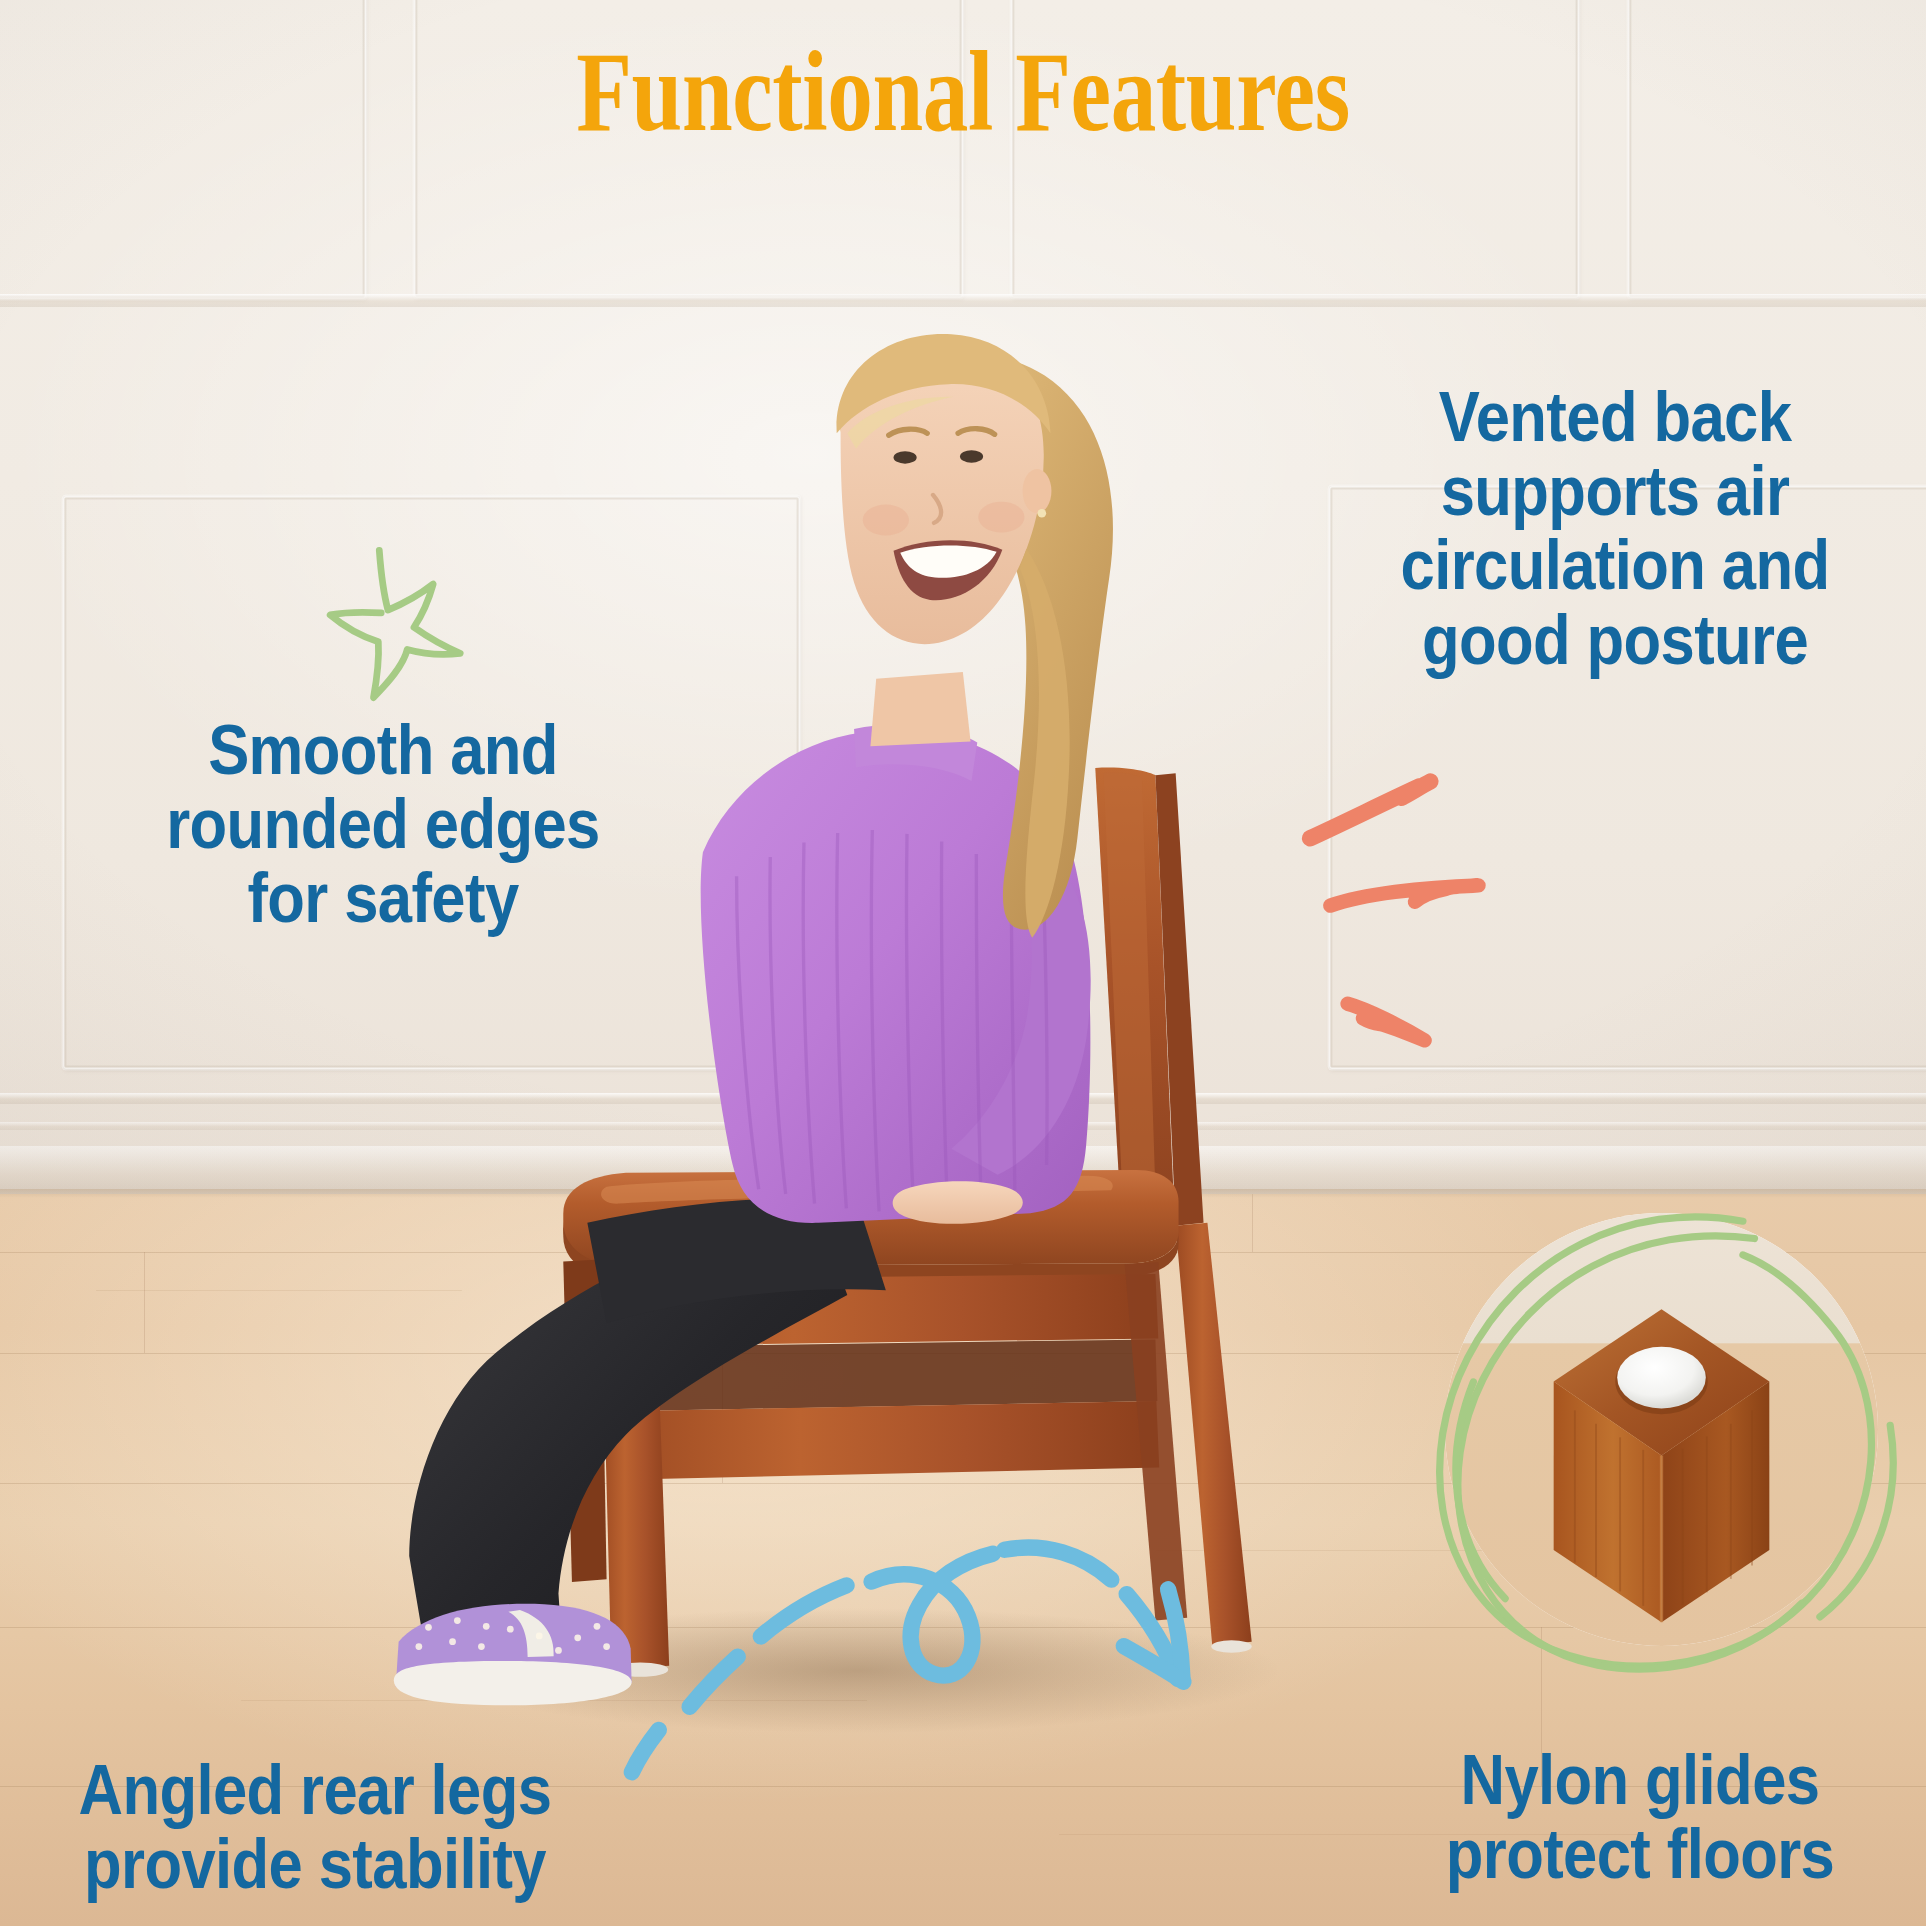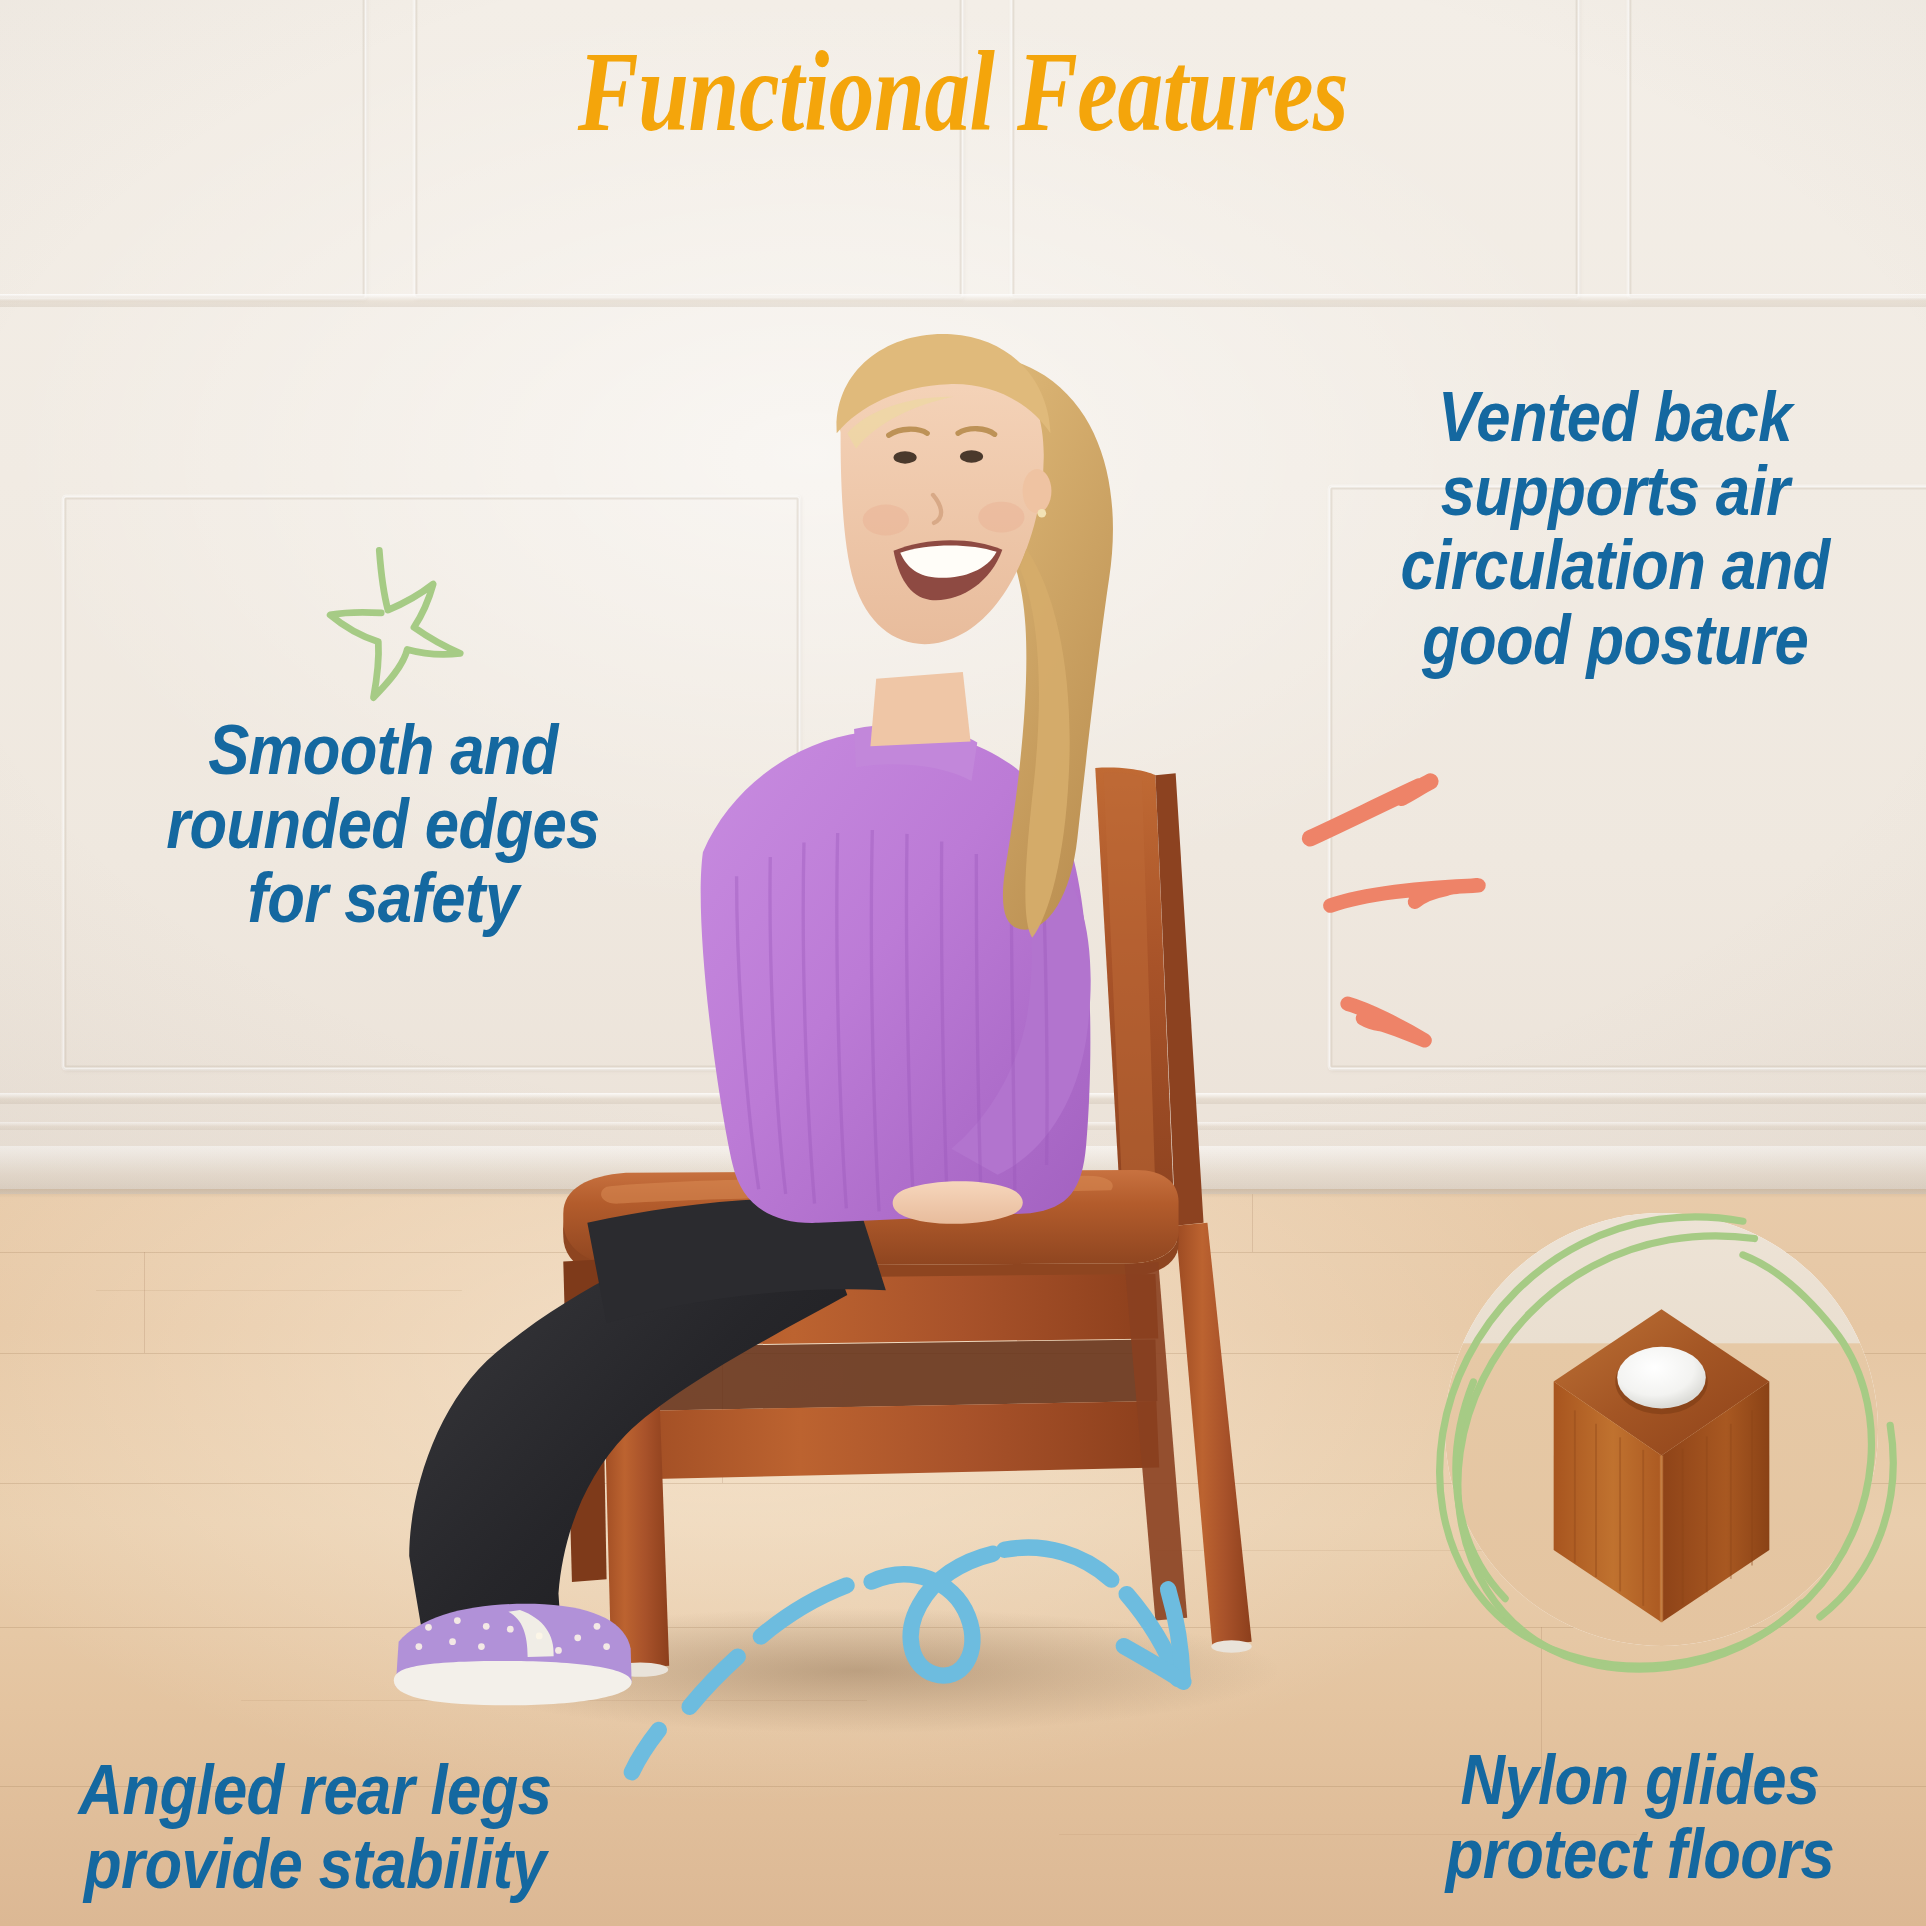--- a/index.html
+++ b/index.html
@@ -1,17 +1,17 @@
 <!DOCTYPE html>
 <html style="font-size:7.7px"><head>
 <meta charset="utf-8">
 <style>
   html,body{margin:0;padding:0;}
   body{width:1926px;height:1926px;overflow:hidden;font-family:"Liberation Sans",sans-serif;}
-  .stage{position:relative;width:1926px;height:1926px;overflow:hidden;background:#F0EAE2;font-style:italic;}
+  .stage{position:relative;width:1926px;height:1926px;overflow:hidden;background:#F0EAE2;}
 
   
   .wall{position:absolute;left:0;top:0;width:1926px;height:1194px;
     background:
       linear-gradient(180deg,#F3EEE7 0%,#F1EBE3 40%,#EFE8DF 72%,#EBE2D8 100%);
   }
   .wall-sheen{position:absolute;left:0;top:0;width:100%;height:100%;
     background:radial-gradient(ellipse 60% 55% at 42% 38%, rgba(255,255,255,.55) 0%, rgba(255,255,255,0) 70%);}
   .wall-vig{position:absolute;left:0;top:0;width:100%;height:100%;
     background:radial-gradient(ellipse 95% 90% at 50% 45%, rgba(0,0,0,0) 55%, rgba(120,100,80,.10) 100%);}

